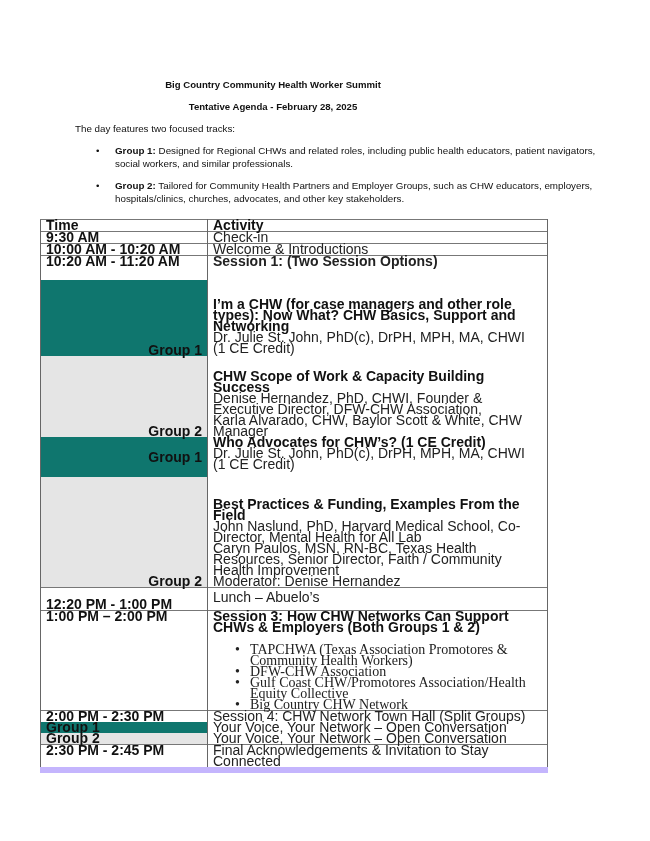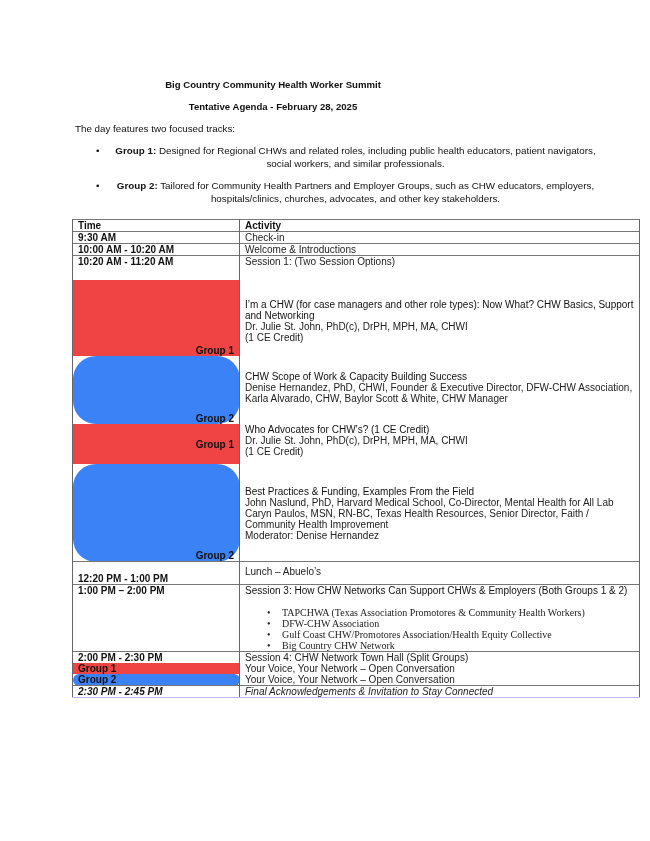--- a/index.html
+++ b/index.html
@@ -7,41 +7,41 @@
     width: 650px; height: 841px; position: relative; overflow: hidden;
     font-family: "Liberation Sans", sans-serif; color: #111;
   }
   .title {
     position: absolute; left: 0; width: 546px; text-align: center;
     font-weight: bold; font-size: 9.6px;
   }
   .t1 { top: 79px; }
   .t2 { top: 101px; }
   .intro { position: absolute; left: 75px; top: 123px; font-size: 9.8px; }
-  .tracks { position: absolute; left: 96px; top: 144px; width: 500px; margin: 0; padding: 0; list-style: none; text-align: center; }
+  .tracks { position: absolute; left: 96px; top: 144px; width: 500px; margin: 0; padding: 0; list-style: none; }
   .tracks li { position: relative; padding-left: 19px; font-size: 9.8px; line-height: 13px; margin-bottom: 9px; }
   .tracks li::before { content: "•"; position: absolute; left: 0; top: 0; }
   .tracks b { font-weight: bold; }
 
   table.agenda {
-    position: absolute; left: 72px; top: 219px; width: 568px;
-    border-collapse: collapse; font-size: 10px;
+    position: absolute; left: 40px; top: 219px; width: 508px;
+    border-collapse: collapse; font-size: 14px;
   }
   .agenda td {
     border-left: 1px solid #666; border-right: 1px solid #666;
     padding: 0 5px; vertical-align: top; line-height: 11px;
   }
   .agenda tr.top td { border-top: 1px solid #777; }
-  .agenda tr.last td { border-bottom: 1px solid #c4b5fd; font-style: italic; }
+  .agenda tr.last td { border-bottom: 6px solid #c4b5fd; }
   .agenda td.time { width: 156px; font-weight: bold; }
   .agenda td.act { color: #222; }
   .agenda .hdr td { font-weight: bold; color: #111; }
-  .b { font-weight: normal; color: #111; }
-  .g1 { background: #ef4444; }
-  .g2 { background: #3b82f6; border-radius: 23px; }
+  .b { font-weight: bold; color: #111; }
+  .g1 { background: #0f766e; }
+  .g2 { background: #e5e5e5; }
   .glabel { text-align: right; vertical-align: bottom !important; font-weight: bold; }
   .bul { list-style: none; margin: 0; padding: 0 0 0 22px; font-family: Liberation Serif, serif; }
   .bul li { position: relative; padding-left: 15px; }
   .bul li::before { content: "•"; position: absolute; left: 0; }
 </style>
 </head>
 <body>
 
 <div class="title t1">Big Country Community Health Worker Summit</div>
 <div class="title t2">Tentative Agenda - February 28, 2025</div>

